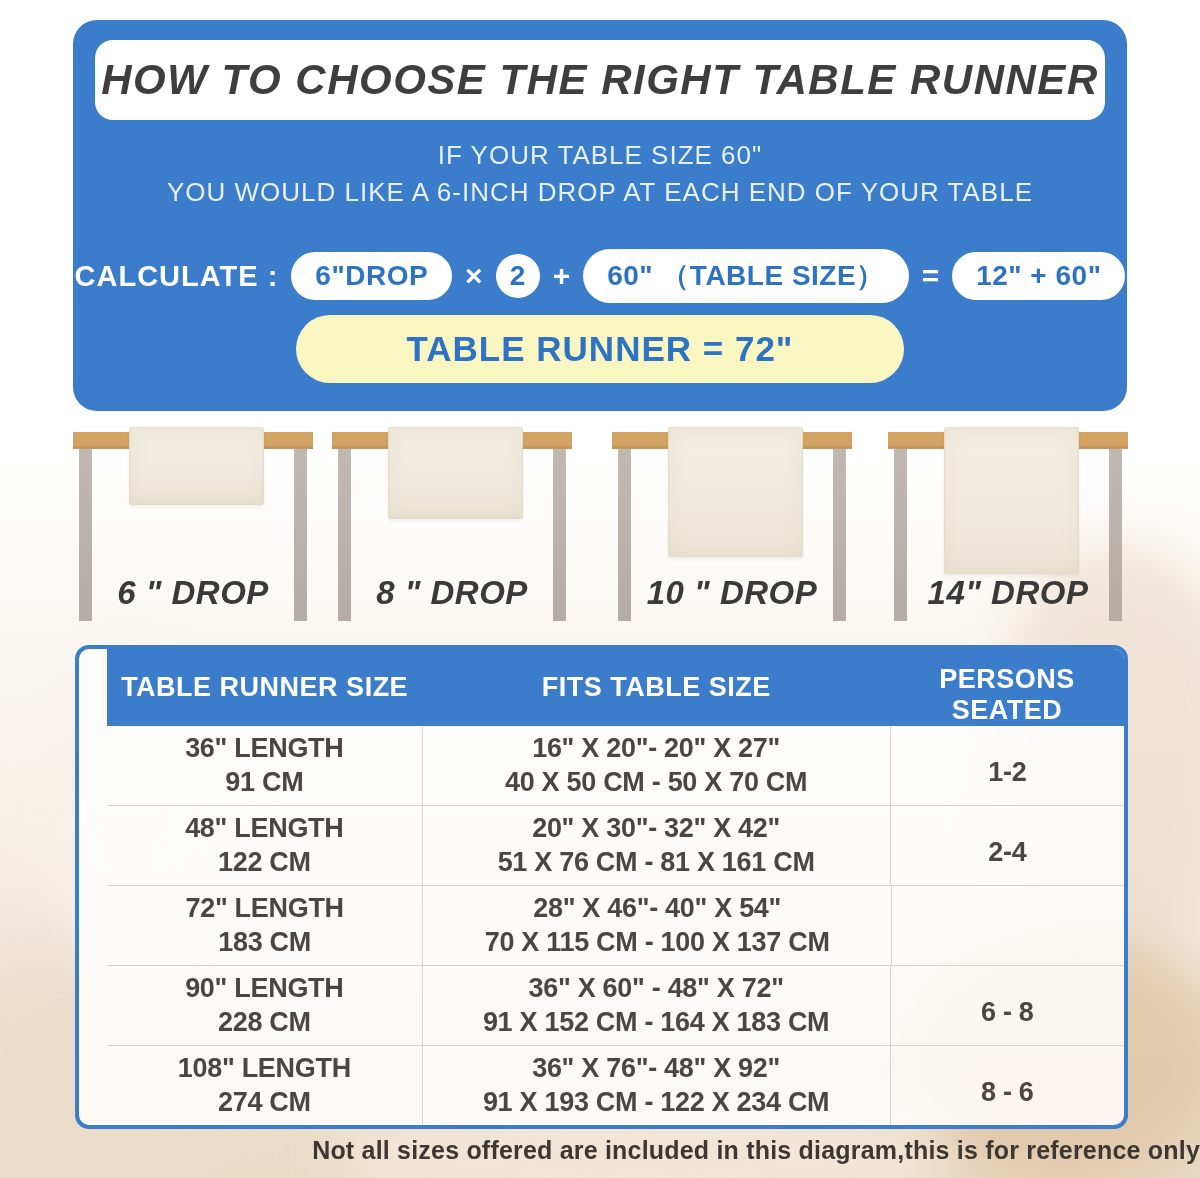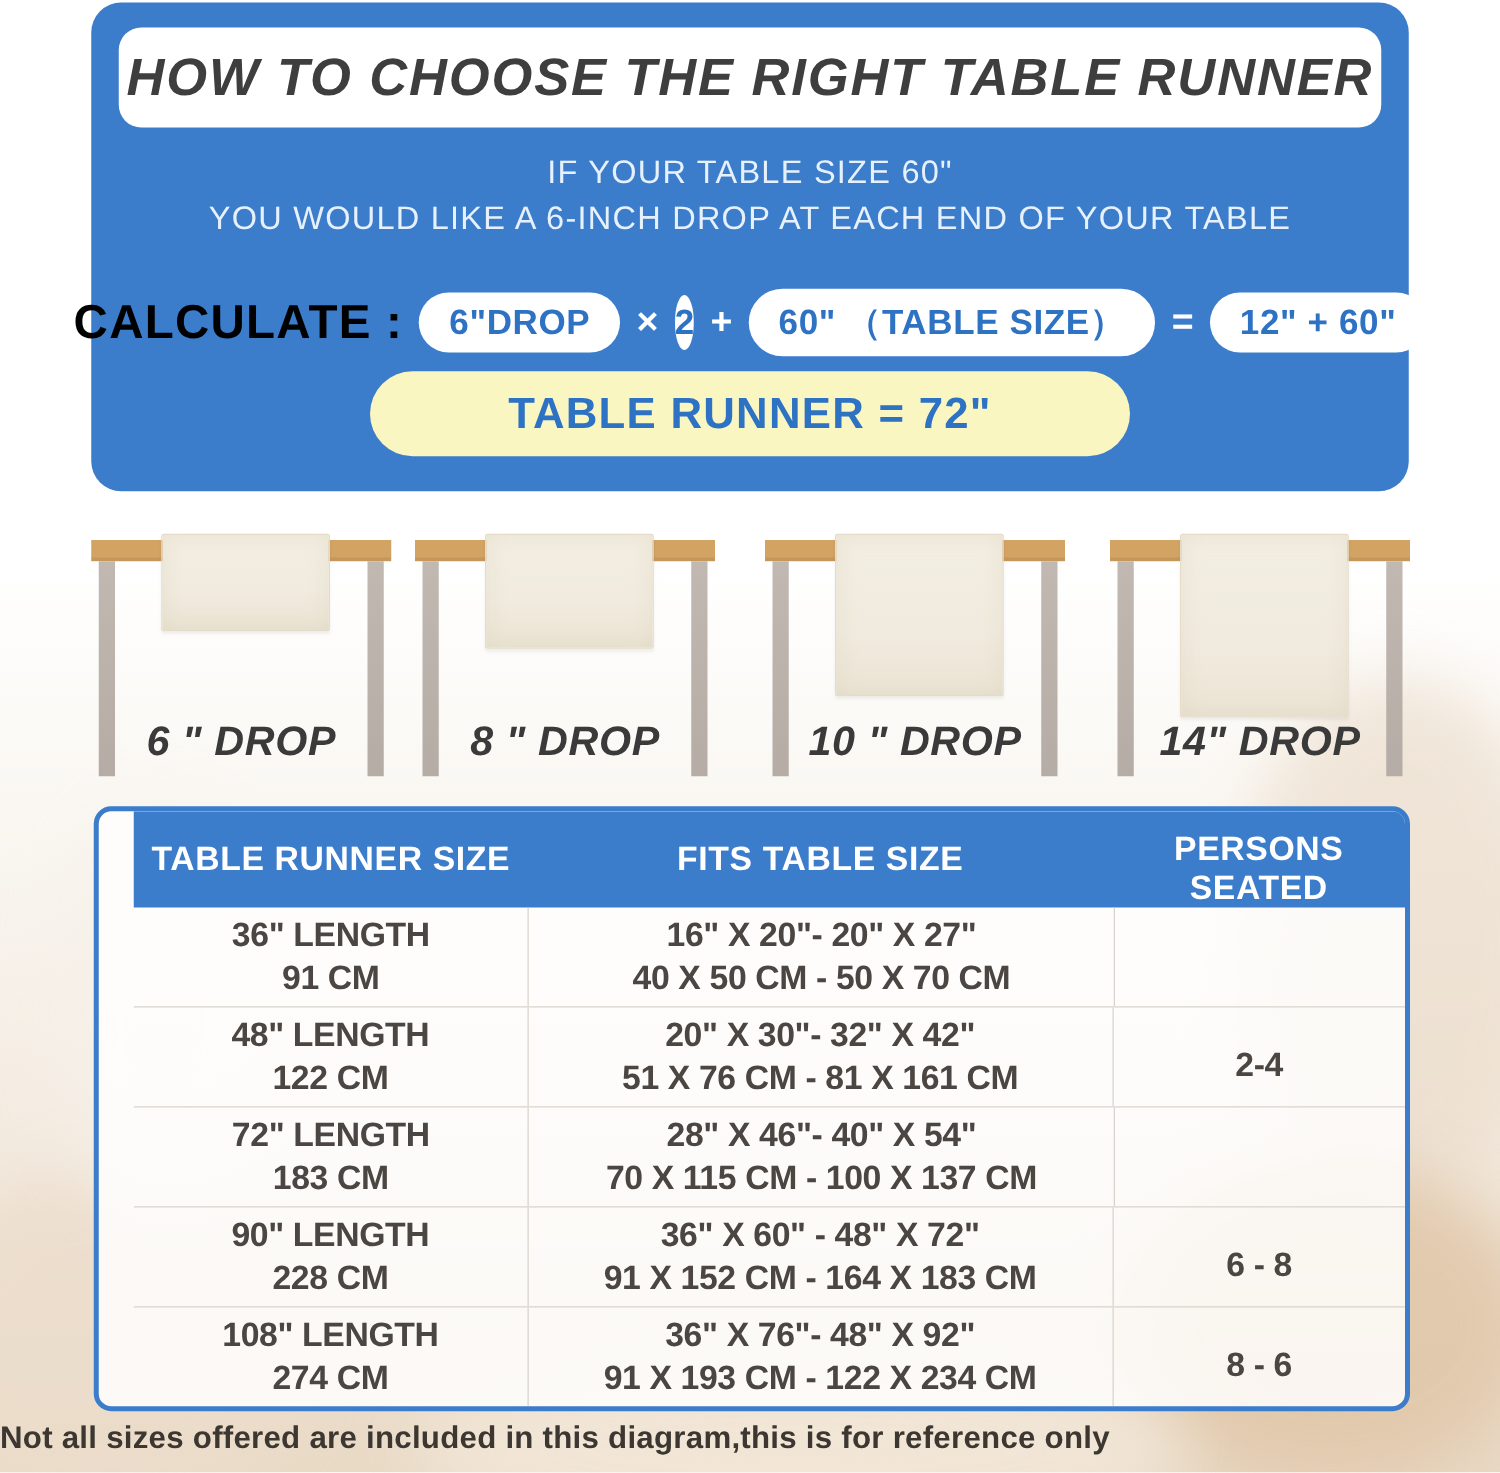--- a/index.html
+++ b/index.html
@@ -20,33 +20,33 @@
 
   
   .blob{position:absolute;border-radius:50%;filter:blur(26px);}
   .blob.b1{right:-50px;top:540px;width:260px;height:420px;background:#eadbc9;opacity:.65;}
   .blob.b2{left:-70px;top:940px;width:320px;height:280px;background:#ecdccb;opacity:.8;}
   .blob.b3{right:-30px;top:930px;width:330px;height:260px;background:#e0c6a8;opacity:.85;}
   .blob.b4{left:330px;top:1090px;width:620px;height:140px;background:#f3e8da;opacity:.8;}
   .blob.b5{left:40px;top:640px;width:180px;height:340px;background:#f6f0e9;opacity:.7;}
 
   
-  .hero{position:absolute;left:73px;top:2px;width:1054px;height:391px;
+  .hero{position:absolute;left:73px;top:20px;width:1054px;height:391px;
     background:var(--primary-blue);border-radius:24px;}
   .title-banner{position:absolute;left:22px;top:20px;width:1010px;height:80px;background:#ffffff;
     border-radius:18px;display:flex;align-items:center;justify-content:center;}
   .title-banner h1{margin:0;font-size:42px;font-weight:800;font-style:italic;
     color:var(--title-dark);letter-spacing:1.5px;white-space:nowrap;}
   .sub{position:absolute;left:0;width:100%;margin:0;text-align:center;
     color:var(--subtitle-light);font-size:26px;font-weight:500;letter-spacing:1px;}
   .sub1{top:120px;}
   .sub2{top:157px;}
   .calc-row{position:absolute;left:0;top:231px;width:100%;height:50px;
     display:flex;align-items:center;justify-content:center;gap:13px;}
-  .calc-label{color:#000000;font-size:38px;font-weight:800;letter-spacing:1px;white-space:nowrap;}
+  .calc-label{color:#ffffff;font-size:29px;font-weight:800;letter-spacing:1px;white-space:nowrap;}
   .pill{background:#ffffff;color:var(--pill-text-blue);font-size:28px;font-weight:800;
     padding:8px 24px;border-radius:40px;white-space:nowrap;letter-spacing:.5px;}
   .op{color:#ffffff;font-size:30px;font-weight:700;}
   .circle{width:44px;height:44px;border-radius:50%;background:#ffffff;color:var(--pill-text-blue);
     display:flex;align-items:center;justify-content:center;font-size:28px;font-weight:800;}
   .result-pill{position:absolute;left:50%;top:295px;transform:translateX(-50%);
     width:608px;height:68px;background:var(--result-yellow);border-radius:40px;
     display:flex;align-items:center;justify-content:center;}
   .result-pill span{color:var(--pill-text-blue);font-size:35px;font-weight:800;letter-spacing:1px;}
 
@@ -74,21 +74,21 @@
   .thead{height:77px;flex:0 0 77px;background:var(--primary-blue);display:flex;align-items:center;}
   .thead .cell{color:#ffffff;font-size:27px;font-weight:800;letter-spacing:.5px;}
   .cell{text-align:center;display:flex;flex-direction:column;align-items:center;justify-content:center;}
   .c1{width:31%;} .c2{width:46%;} .c3{width:23%;margin-top:15px;}
   .tbody{flex:1;display:flex;flex-direction:column;}
   .trow{flex:1;display:flex;}
   .trow + .trow{border-top:1px solid #d8d3cc;}
   .trow .c1,.trow .c2{border-right:1px solid #d8d3cc;}
   .trow .cell{font-size:27px;font-weight:700;color:var(--body-text);line-height:1.25;letter-spacing:-.3px;}
 
-  .footer-note{position:absolute;left:0;top:1136px;width:100%;margin:0;text-align:left;
+  .footer-note{position:absolute;left:0;top:1136px;width:100%;margin:0;text-align:right;
     font-size:25px;font-weight:700;color:#3d3732;letter-spacing:.2px;}
 </style>
 </head>
 <body>
 
 <div class="page">
 
   <div class="blob b1"></div>
   <div class="blob b2"></div>
   <div class="blob b3"></div>
@@ -158,20 +158,23 @@
     <div class="tbody">
       <div class="trow">
         <div class="cell c1">
           <span>36" LENGTH</span>
           <span>91 CM</span>
         </div>
         <div class="cell c2">
           <span>16" X 20"- 20" X 27"</span>
           <span>40 X 50 CM - 50 X 70 CM</span>
         </div>
+        <div class="cell c3">
+          <span>1-2</span>
+        </div>
       </div>
       <div class="trow">
         <div class="cell c1">
           <span>48" LENGTH</span>
           <span>122 CM</span>
         </div>
         <div class="cell c2">
           <span>20" X 30"- 32" X 42"</span>
           <span>51 X 76 CM - 81 X 161 CM</span>
         </div>

